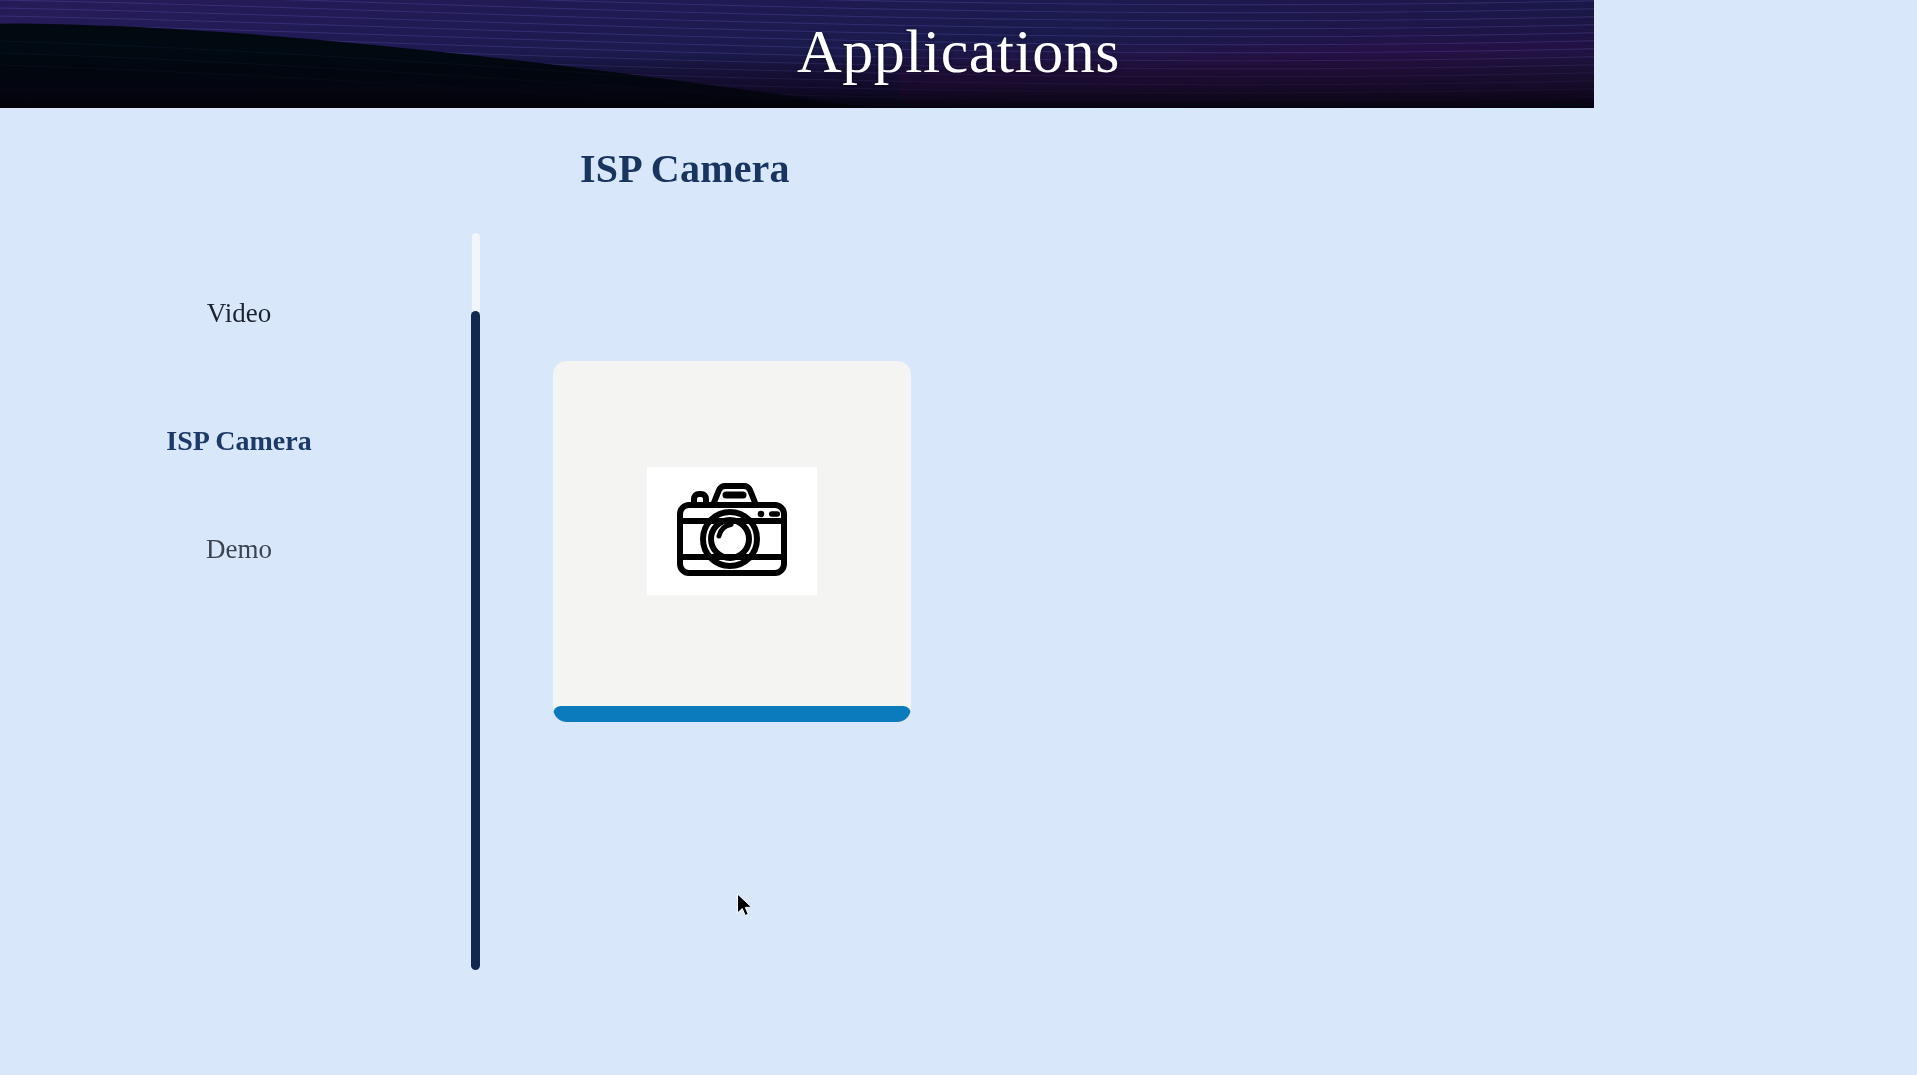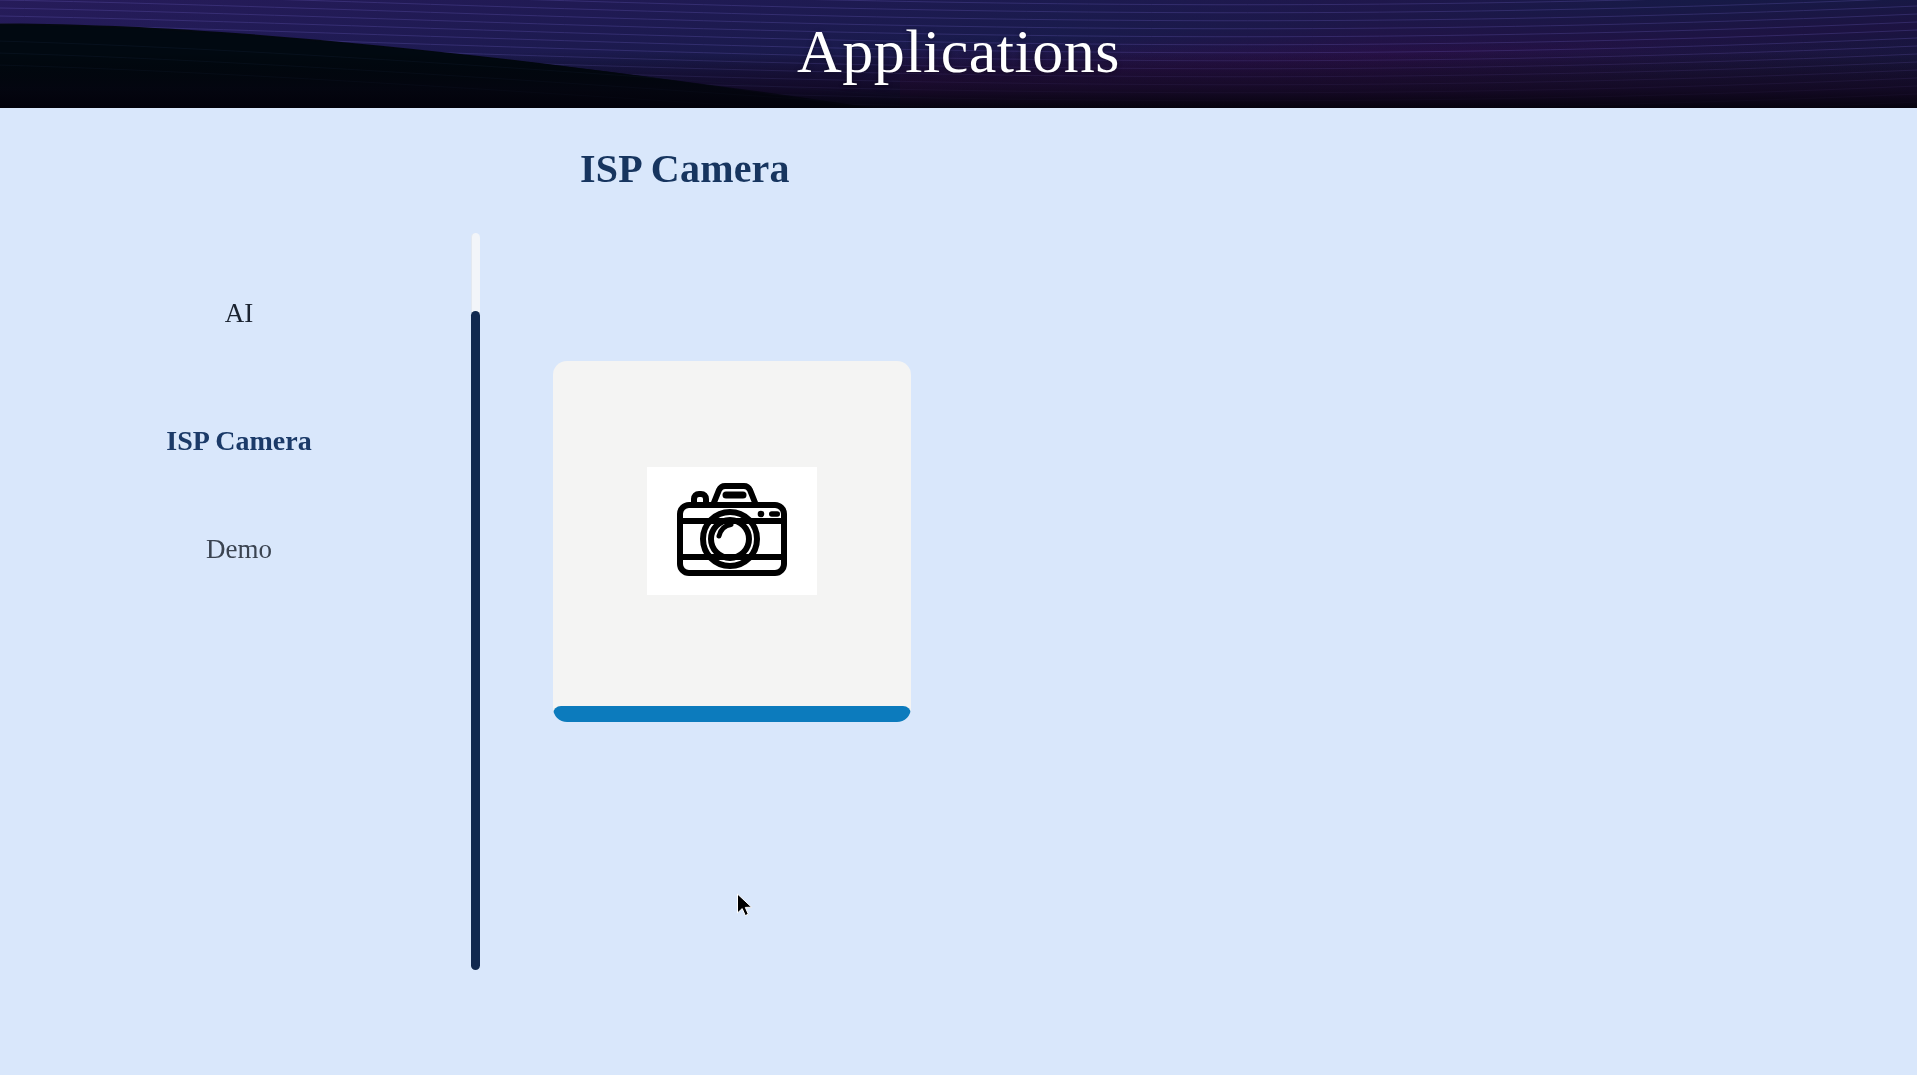--- a/index.html
+++ b/index.html
@@ -13,21 +13,21 @@
   body {
     font-family: "Liberation Serif", "DejaVu Serif", serif;
     background: #d9e7fb;
     position: relative;
   }
 
   
   .header {
     position: absolute;
     left: 0; top: 0;
-    width: 1917px;
+    width: 1594px;
     height: 108px;
     overflow: hidden;
     background: #14532d;
   }
   .header-svg {
     position: absolute;
     left: 0; top: 0;
     width: 1917px;
     height: 108px;
     display: block;
@@ -247,21 +247,21 @@
     </g>
   </svg>
 
   <div class="header-title">Applications</div>
 </div>
 
 <div class="page-title">ISP Camera</div>
 
 <nav class="sidebar">
   <div class="sidebar-item">
-    <span>AI</span>
+    <span>Video</span>
   </div>
   <div class="sidebar-item active">
     <span>ISP Camera</span>
   </div>
   <div class="sidebar-item exit">
     <span>Demo</span>
   </div>
 </nav>
 
 <div class="scroll-track"></div>

